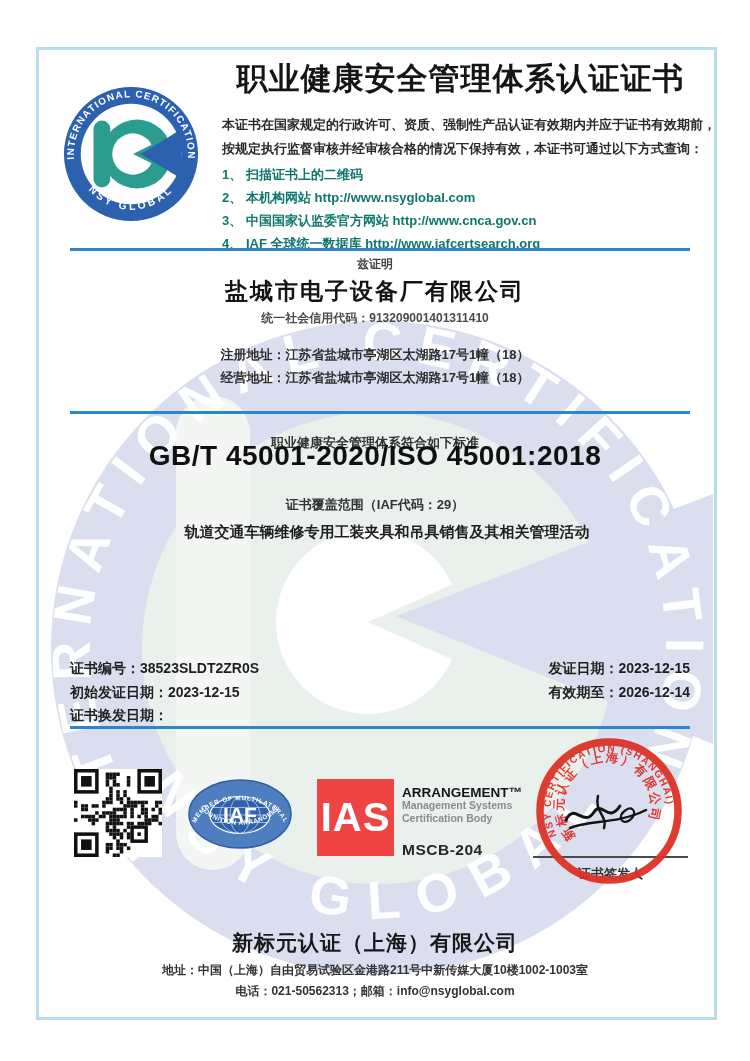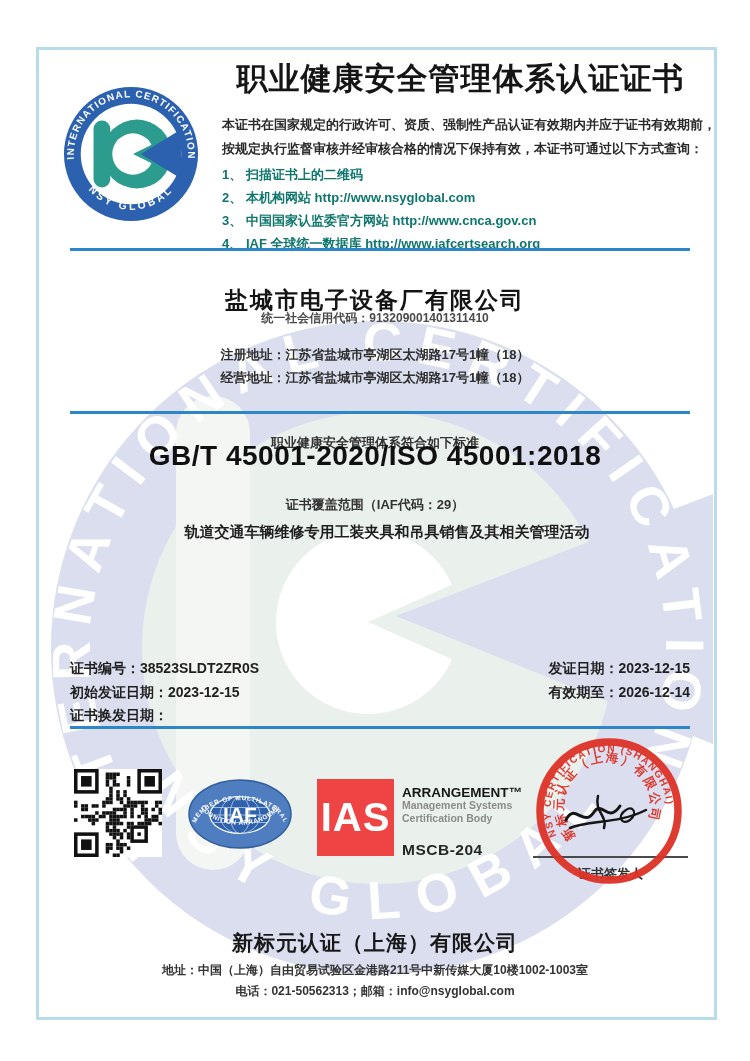--- a/index.html
+++ b/index.html
@@ -14,21 +14,21 @@
   .ctr{left:40px;width:670px;text-align:center;}
   .title{left:208px;top:58px;width:505px;text-align:center;font-size:31px;
          font-weight:600;color:#151515;letter-spacing:1px;white-space:nowrap;}
   .intro{left:222px;top:113px;width:482px;font-size:13px;line-height:24px;
          font-weight:600;color:#2a2a2a;white-space:nowrap;}
   .qlist{left:222px;top:163px;width:482px;font-size:13px;line-height:23px;
          font-weight:600;color:#0f766e;white-space:nowrap;}
   .qrow .num{display:inline-block;min-width:24px;}
   .rule{left:70px;width:620px;height:3px;background:#2c86c9;}
   .certify{top:256px;font-size:12px;color:#444;font-weight:600;}
-  .company{top:285px;font-size:23px;color:#141414;font-weight:600;letter-spacing:2px;}
+  .company{top:276px;font-size:23px;color:#141414;font-weight:600;letter-spacing:2px;}
   .code{top:310px;font-size:12px;color:#4a4a4a;font-weight:600;}
   .addr{font-size:13px;color:#2f2f2f;font-weight:600;}
   .cap{font-size:13px;color:#333;font-weight:600;margin-top:14px;}
   .standard{top:440px;font-size:28px;font-weight:700;color:#101010;letter-spacing:.5px;}
   .scope{top:523px;font-size:15px;font-weight:700;color:#1f1f1f;padding-left:12px;}
   .fields{top:657px;font-size:14px;line-height:23.5px;font-weight:600;color:#1f1f1f;white-space:nowrap;}
   .fl{left:70px;} .fr{right:60px;text-align:right;}
   .ias-box{left:317px;top:779px;width:77px;height:77px;background:#ef4444;color:#fff;
            font-size:40px;font-weight:700;text-align:center;line-height:77px;letter-spacing:1px;}
   .ias-txt{left:402px;top:786px;line-height:13px;white-space:nowrap;}
@@ -100,20 +100,21 @@
 
     <div class="abs qlist">
       <div class="qrow"><span class="num">1、</span><span>扫描证书上的二维码</span></div>
       <div class="qrow"><span class="num">2、</span><span>本机构网站 http://www.nsyglobal.com</span></div>
       <div class="qrow"><span class="num">3、</span><span>中国国家认监委官方网站 http://www.cnca.gov.cn</span></div>
       <div class="qrow"><span class="num">4、</span><span>IAF 全球统一数据库 http://www.iafcertsearch.org</span></div>
     </div>
 
     <div class="abs rule" style="top:248px"></div>
 
+    <div class="abs ctr certify">兹证明</div>
     <div class="abs ctr company">盐城市电子设备厂有限公司</div>
     <div class="abs ctr code">统一社会信用代码：913209001401311410</div>
     <div class="abs ctr addr" style="top:346px">注册地址：江苏省盐城市亭湖区太湖路17号1幢（18）</div>
     <div class="abs ctr addr" style="top:369px">经营地址：江苏省盐城市亭湖区太湖路17号1幢（18）</div>
 
     <div class="abs rule" style="top:411px"></div>
 
     <div class="abs ctr cap" style="top:420px">职业健康安全管理体系符合如下标准</div>
     <div class="abs ctr standard">GB/T 45001-2020/ISO 45001:2018</div>
     <div class="abs ctr cap" style="top:482px">证书覆盖范围（IAF代码：29）</div>

